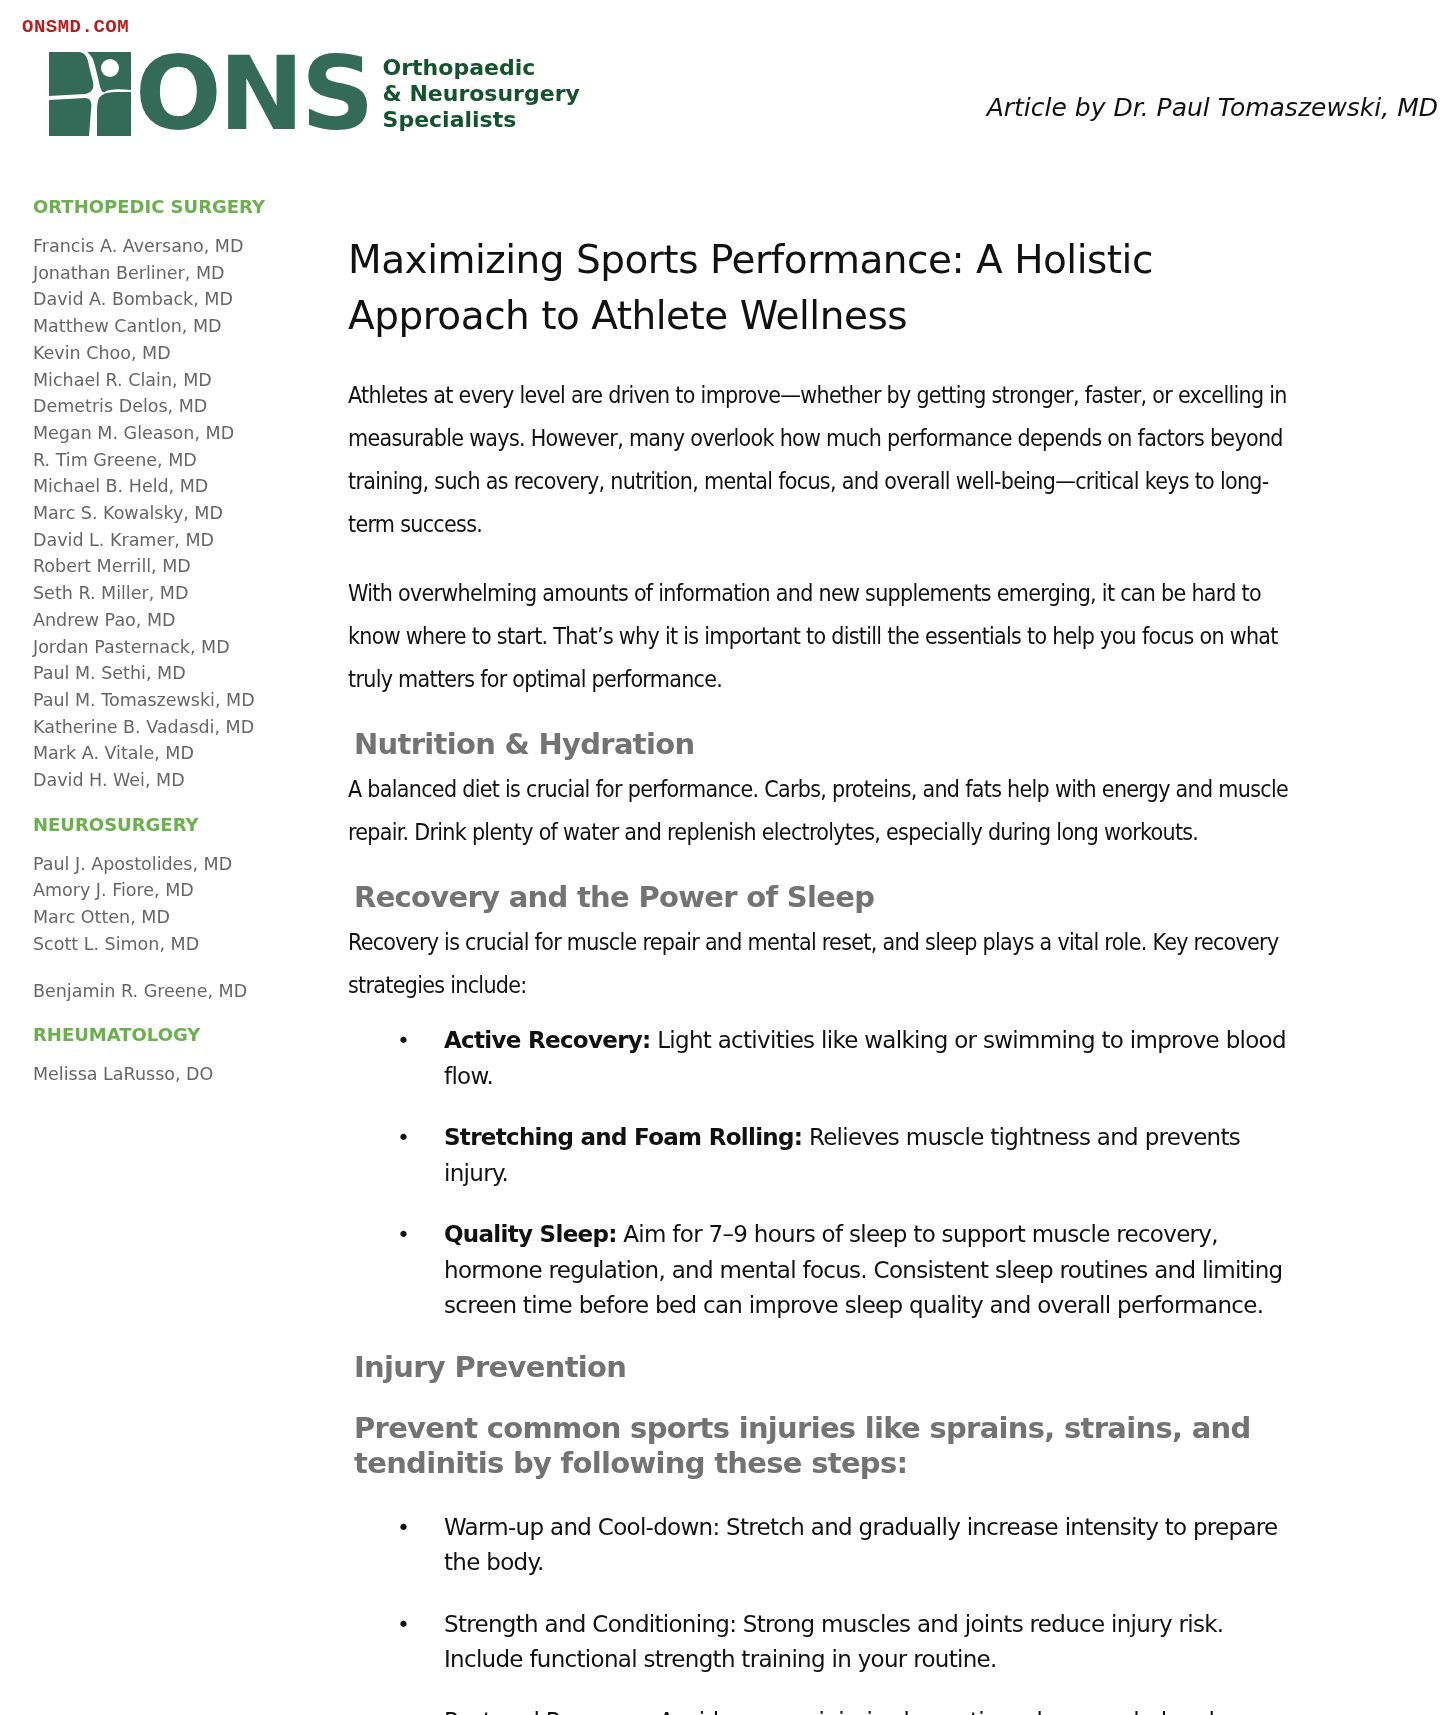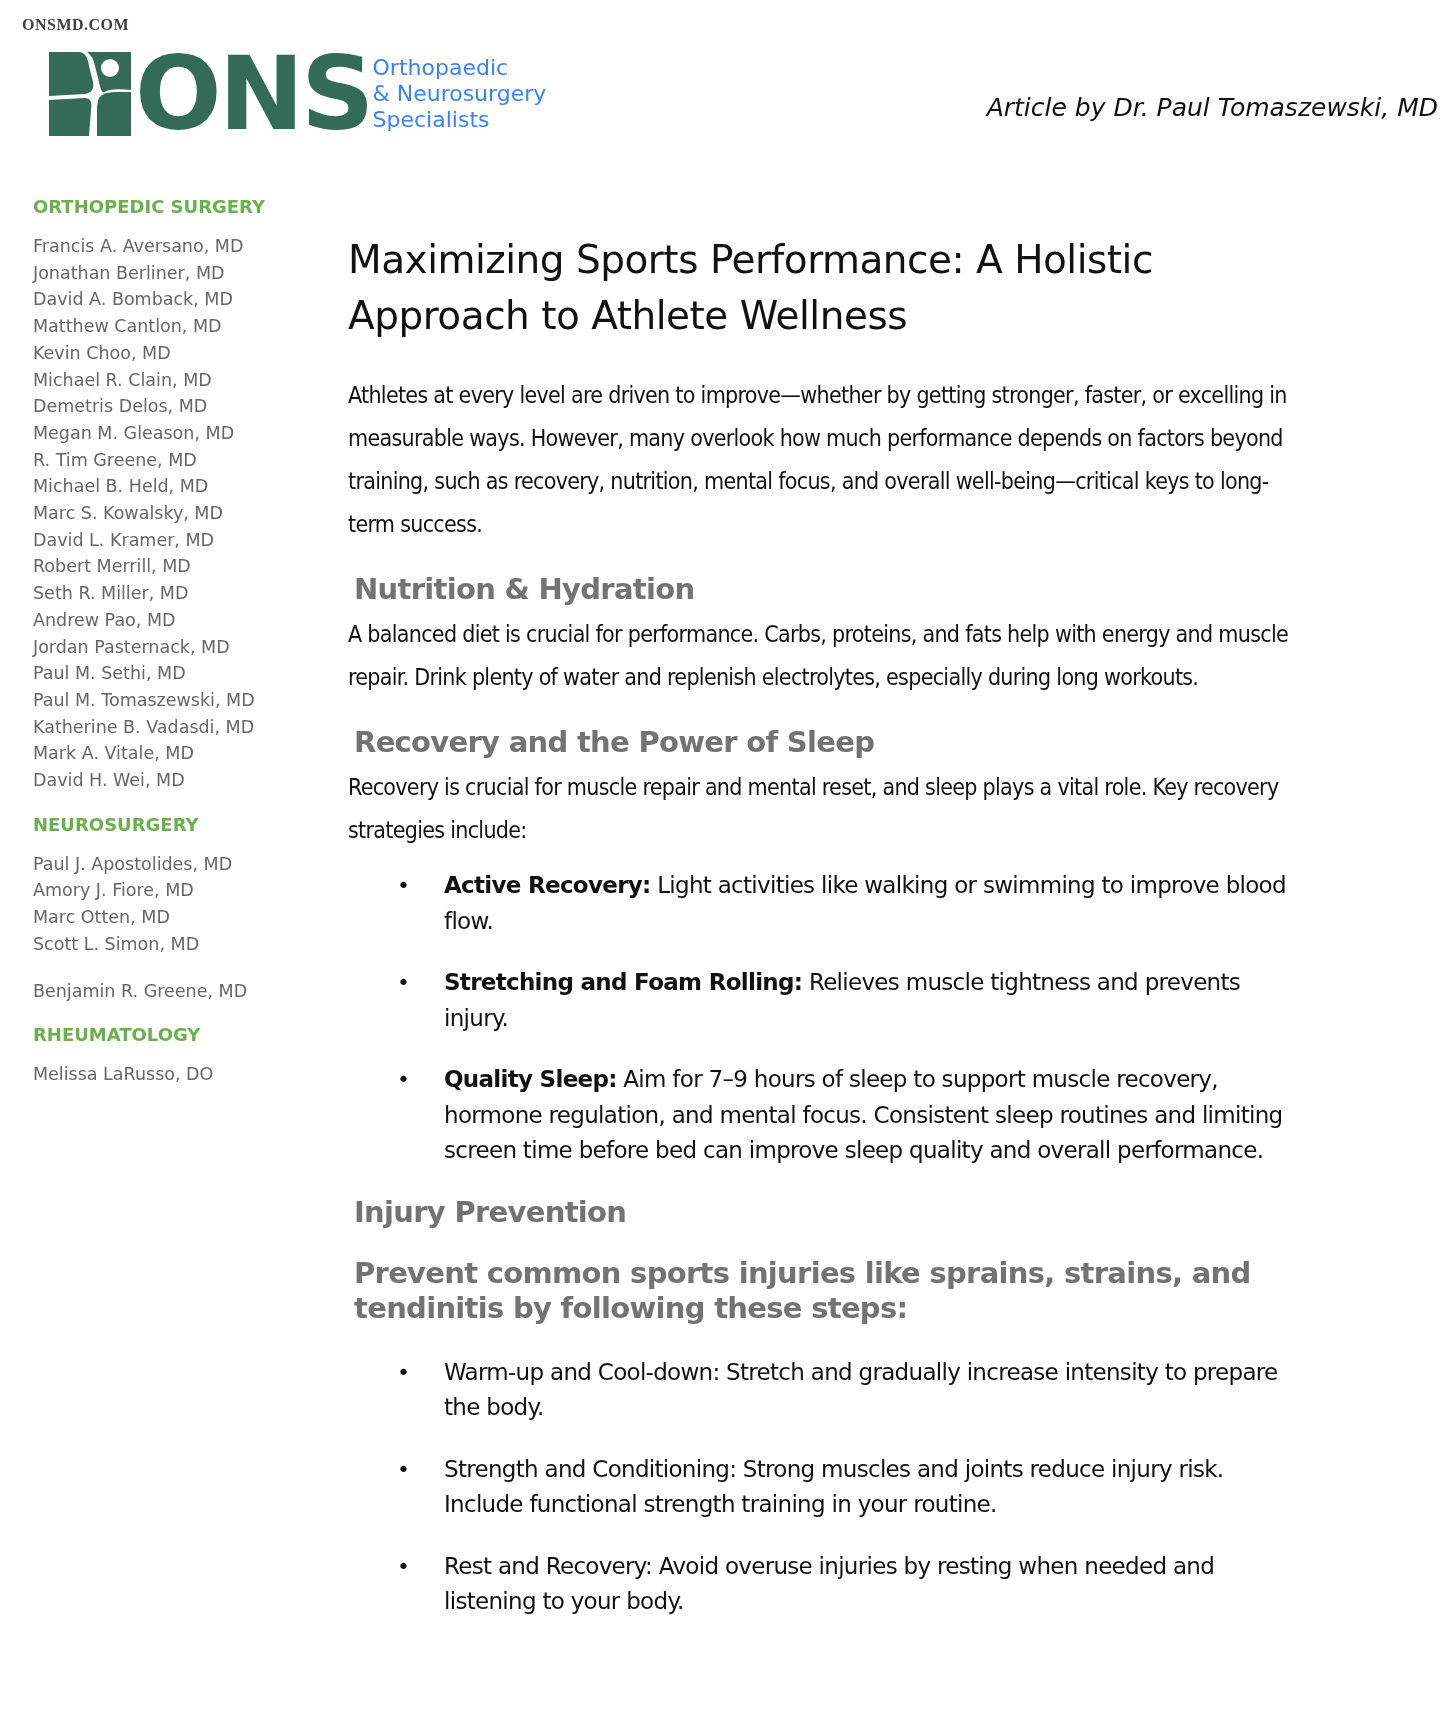--- a/index.html
+++ b/index.html
@@ -1,27 +1,27 @@
 <!DOCTYPE html>
 <html><head>
 <meta charset="utf-8">
 <style>
   html, body { margin: 0; padding: 0; background: #ffffff; }
   body { width: 1454px; height: 1715px; position: relative; overflow: hidden;
          font-family: "Liberation Sans", sans-serif; color: #111; }
 
   
-  .site-url { position: absolute; left: 22px; top: 16px; font-size: 16px; font-weight: bold;
-              letter-spacing: 0.5px; color: #404040; font-family: Liberation Serif, serif; }
+  .site-url { position: absolute; left: 22px; top: 16px; font-size: 19px; font-weight: bold;
+              letter-spacing: 0.5px; color: #b91c1c; font-family: Liberation Mono, monospace; }
   .logo { position: absolute; left: 22px; top: 52px; height: 84px; display: flex; align-items: center; padding-left: 27px; }
   .logo-mark { width: 82px; height: 84px; position: relative; }
   .logo-letters { font-family: "DejaVu Sans", sans-serif; font-weight: bold; font-size: 102px;
                   color: #336b58; letter-spacing: -3px; line-height: 84px; margin-left: 4px; }
-  .logo-tagline { margin-left: 1px; font-family: "DejaVu Sans", sans-serif; font-size: 22px;
-                  line-height: 26px; color: #3b82f6; }
+  .logo-tagline { margin-left: 11px; font-family: "DejaVu Sans", sans-serif; font-size: 22px;
+                  line-height: 26px; color: #14532d; font-weight: bold; }
   .logo-tagline div { white-space: nowrap; }
   .byline { position: absolute; right: 16px; top: 93px; font-style: italic; font-size: 25px;
             color: #111; font-family: "DejaVu Sans", sans-serif; }
 
   
   .sidebar { position: absolute; left: 33px; top: 188px; width: 260px;
              font-family: "DejaVu Sans", sans-serif; }
   .section-title { color: #6ab04c; font-weight: bold; font-size: 18px; line-height: 21px;
                    text-transform: uppercase; margin: 8px 0 16px 0; }
   .doc-list { margin: 0 0 20px 0; padding: 0; list-style: none; }
@@ -113,20 +113,21 @@
     <ul class="doc-list">
         <li>Melissa LaRusso, DO</li>
       </ul>
   </div>
 </div>
 
 <div class="main">
   <h1 class="title">Maximizing Sports Performance: A Holistic Approach to Athlete Wellness</h1>
 
   <p class="p">Athletes at every level are driven to improve—whether by getting stronger, faster, or excelling in measurable ways. However, many overlook how much performance depends on factors beyond training, such as recovery, nutrition, mental focus, and overall well-being—critical keys to long-term success.</p>
+  <p class="p">With overwhelming amounts of information and new supplements emerging, it can be hard to know where to start. That’s why it is important to distill the essentials to help you focus on what truly matters for optimal performance.</p>
 
   <div class="h">Nutrition &amp; Hydration</div>
   <p class="p tight">A balanced diet is crucial for performance. Carbs, proteins, and fats help with energy and muscle repair. Drink plenty of water and replenish electrolytes, especially during long workouts.</p>
 
   <div class="h">Recovery and the Power of Sleep</div>
   <p class="p tight" style="margin-bottom:10px">Recovery is crucial for muscle repair and mental reset, and sleep plays a vital role. Key recovery strategies include:</p>
 
   <ul class="bullets">
     <li>
       <span class="dot">•</span>

